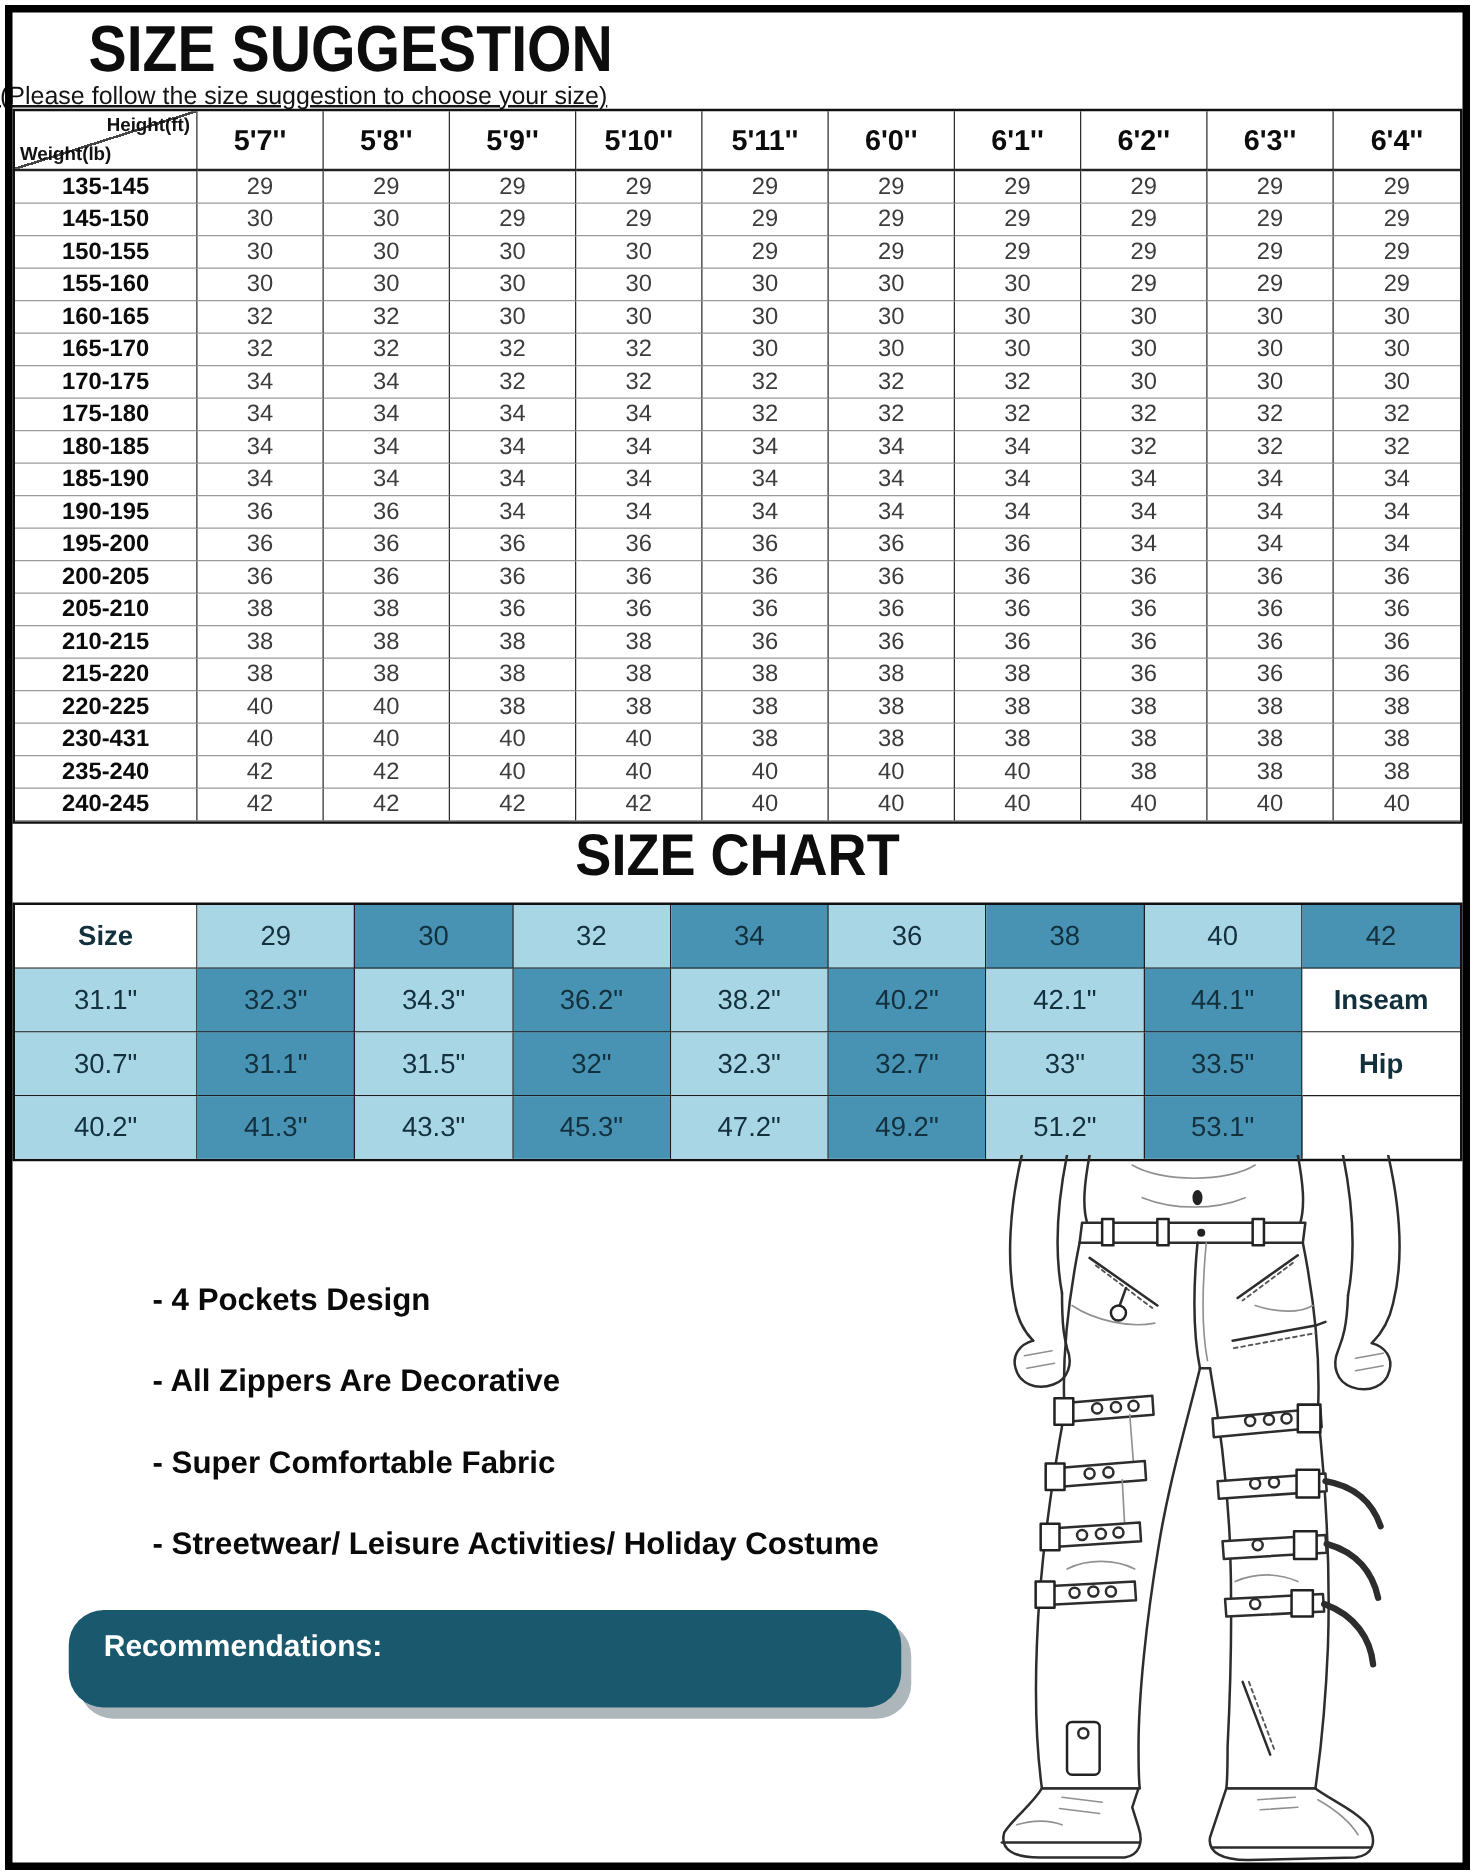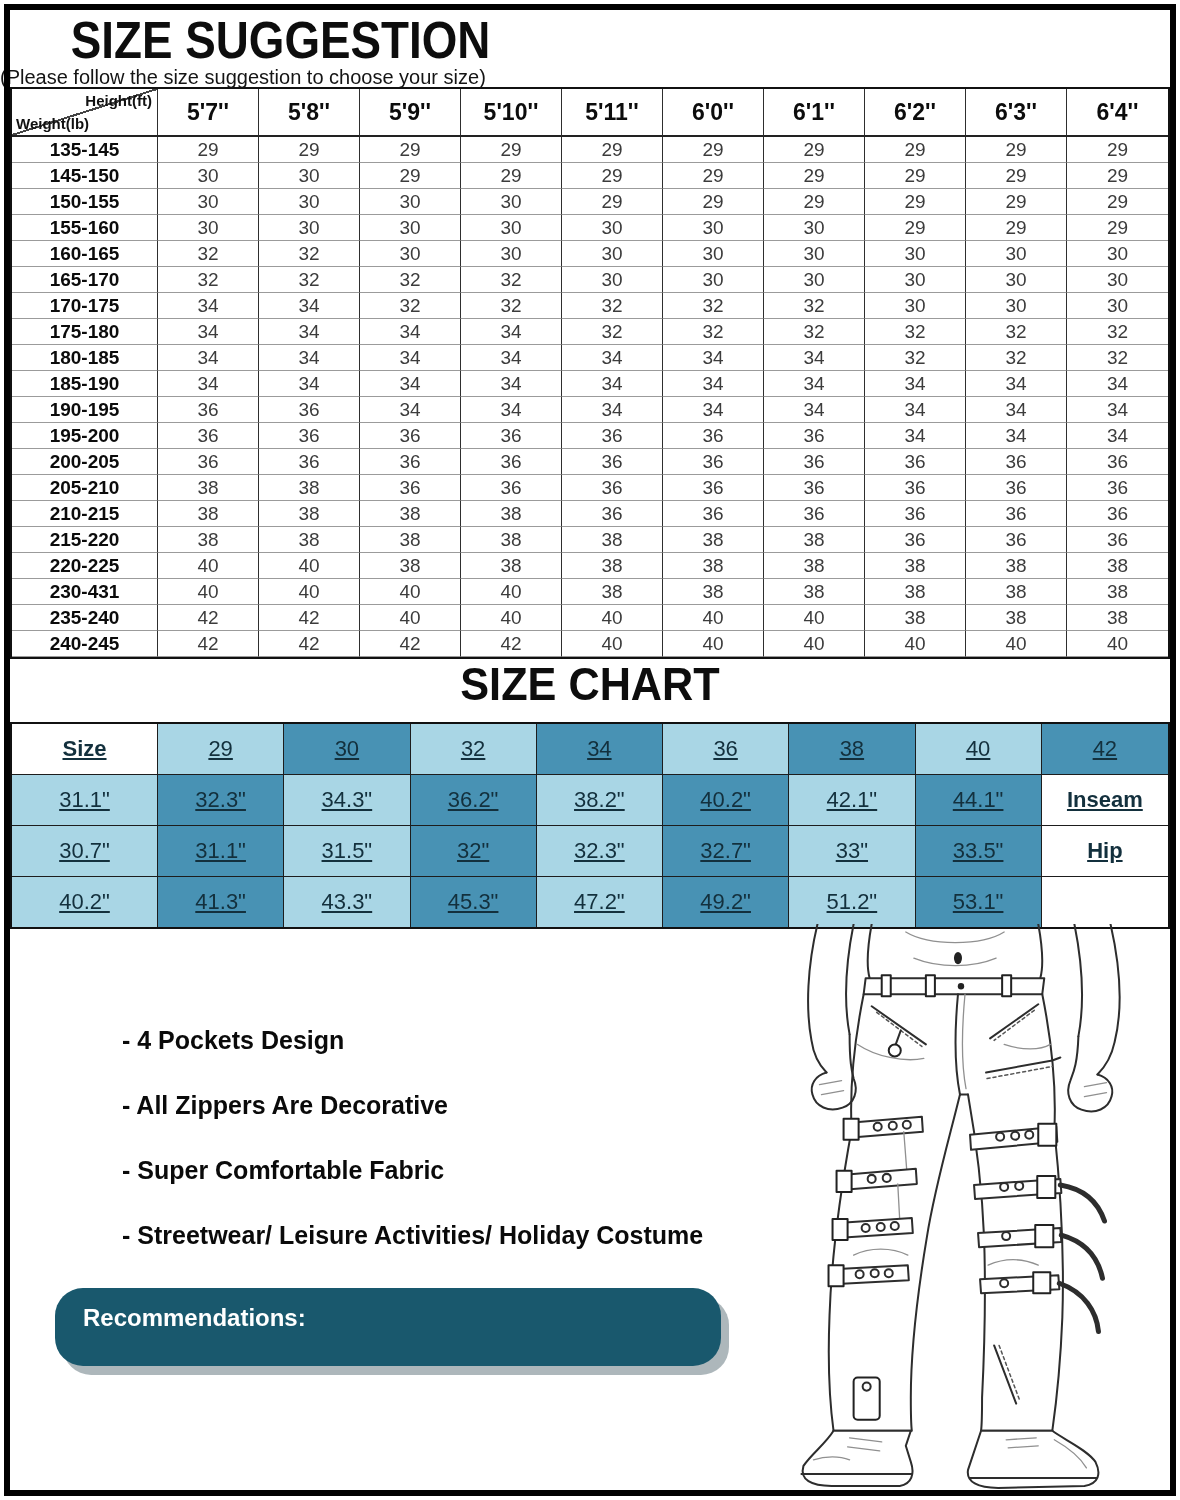--- a/index.html
+++ b/index.html
@@ -3,21 +3,21 @@
 <meta charset="utf-8">
 <style>
   html,body{margin:0;padding:0;}
   body{width:1180px;height:1500px;position:relative;background:#fff;
        font-family:"Liberation Sans",sans-serif;overflow:hidden;}
   .page{position:absolute;inset:0;}
   .frame{position:absolute;left:4px;top:4px;right:4px;bottom:4px;border:6px solid #000;pointer-events:none;z-index:5;}
 
   header{position:absolute;top:10px;left:0;right:0;text-align:left;z-index:1;border-radius:19px;}
   h1{margin:0;font-size:52px;font-weight:700;color:#0d0d0d;transform:scaleX(0.88);letter-spacing:0;}
-  .subtitle{font-size:20px;color:#141414;margin-top:-4px;}
+  .subtitle{font-size:20px;color:#141414;margin-top:-4px;text-decoration:underline;}
 
   
   .t1{position:absolute;left:10px;right:10px;top:87px;display:grid;
       grid-template-columns:146px repeat(10,1fr);border:2px solid #111;background:#fff;}
   .t1>div{display:flex;align-items:center;justify-content:center;
           border-right:1px solid #2e2e2e;border-bottom:1px solid #9b9b9b;}
   .t1>div:nth-child(11n){border-right:none;}
   .t1-h{height:46px;font-weight:700;font-size:23px;color:#0c0c0c;border-bottom:2px solid #222 !important;}
   .t1-corner{position:relative;border-bottom:2px solid #222 !important;
      background:linear-gradient(to bottom right,transparent calc(50% - 1px),#444 calc(50% - 1px),#444 calc(50% + 1px),transparent calc(50% + 1px));}
@@ -26,21 +26,21 @@
   .t1-w{height:25px;font-weight:700;font-size:19px;color:#0b0b0b;}
   .t1-c{height:25px;font-size:19px;color:#3c3c3c;}
 
   
   h2{position:absolute;top:656px;left:0;right:0;text-align:center;margin:0;
      font-size:47px;font-weight:700;color:#0d0d0d;transform:scaleX(0.92);z-index:1;}
   .t2{position:absolute;left:10px;right:10px;top:722px;display:grid;
       grid-template-columns:146px repeat(8,1fr);border:2px solid #111;background:#fff;}
   .t2>div{height:50px;display:flex;align-items:center;justify-content:center;
           border-right:1px solid #1d1d1d;border-bottom:1px solid #1d1d1d;
-          font-size:22px;color:#13303d;text-decoration:underline;}
+          font-size:22px;color:#13303d;}
   .t2>div:nth-child(9n){border-right:none;}
   .t2>div:nth-child(n+28){border-bottom:none;}
   .t2-label{background:#fff;font-weight:700;font-size:24px;color:#000;}
   .t2-light{background:var(--cell-light,#a9d6e5);}
   .t2-dark{background:var(--cell-dark,#4892b4);}
 
   
   .features{position:absolute;left:86px;top:1026px;z-index:1;margin-left:36px;}
   .feature-item{font-size:25px;font-weight:700;color:#0a0a0a;margin-bottom:36px;white-space:nowrap;}
 

